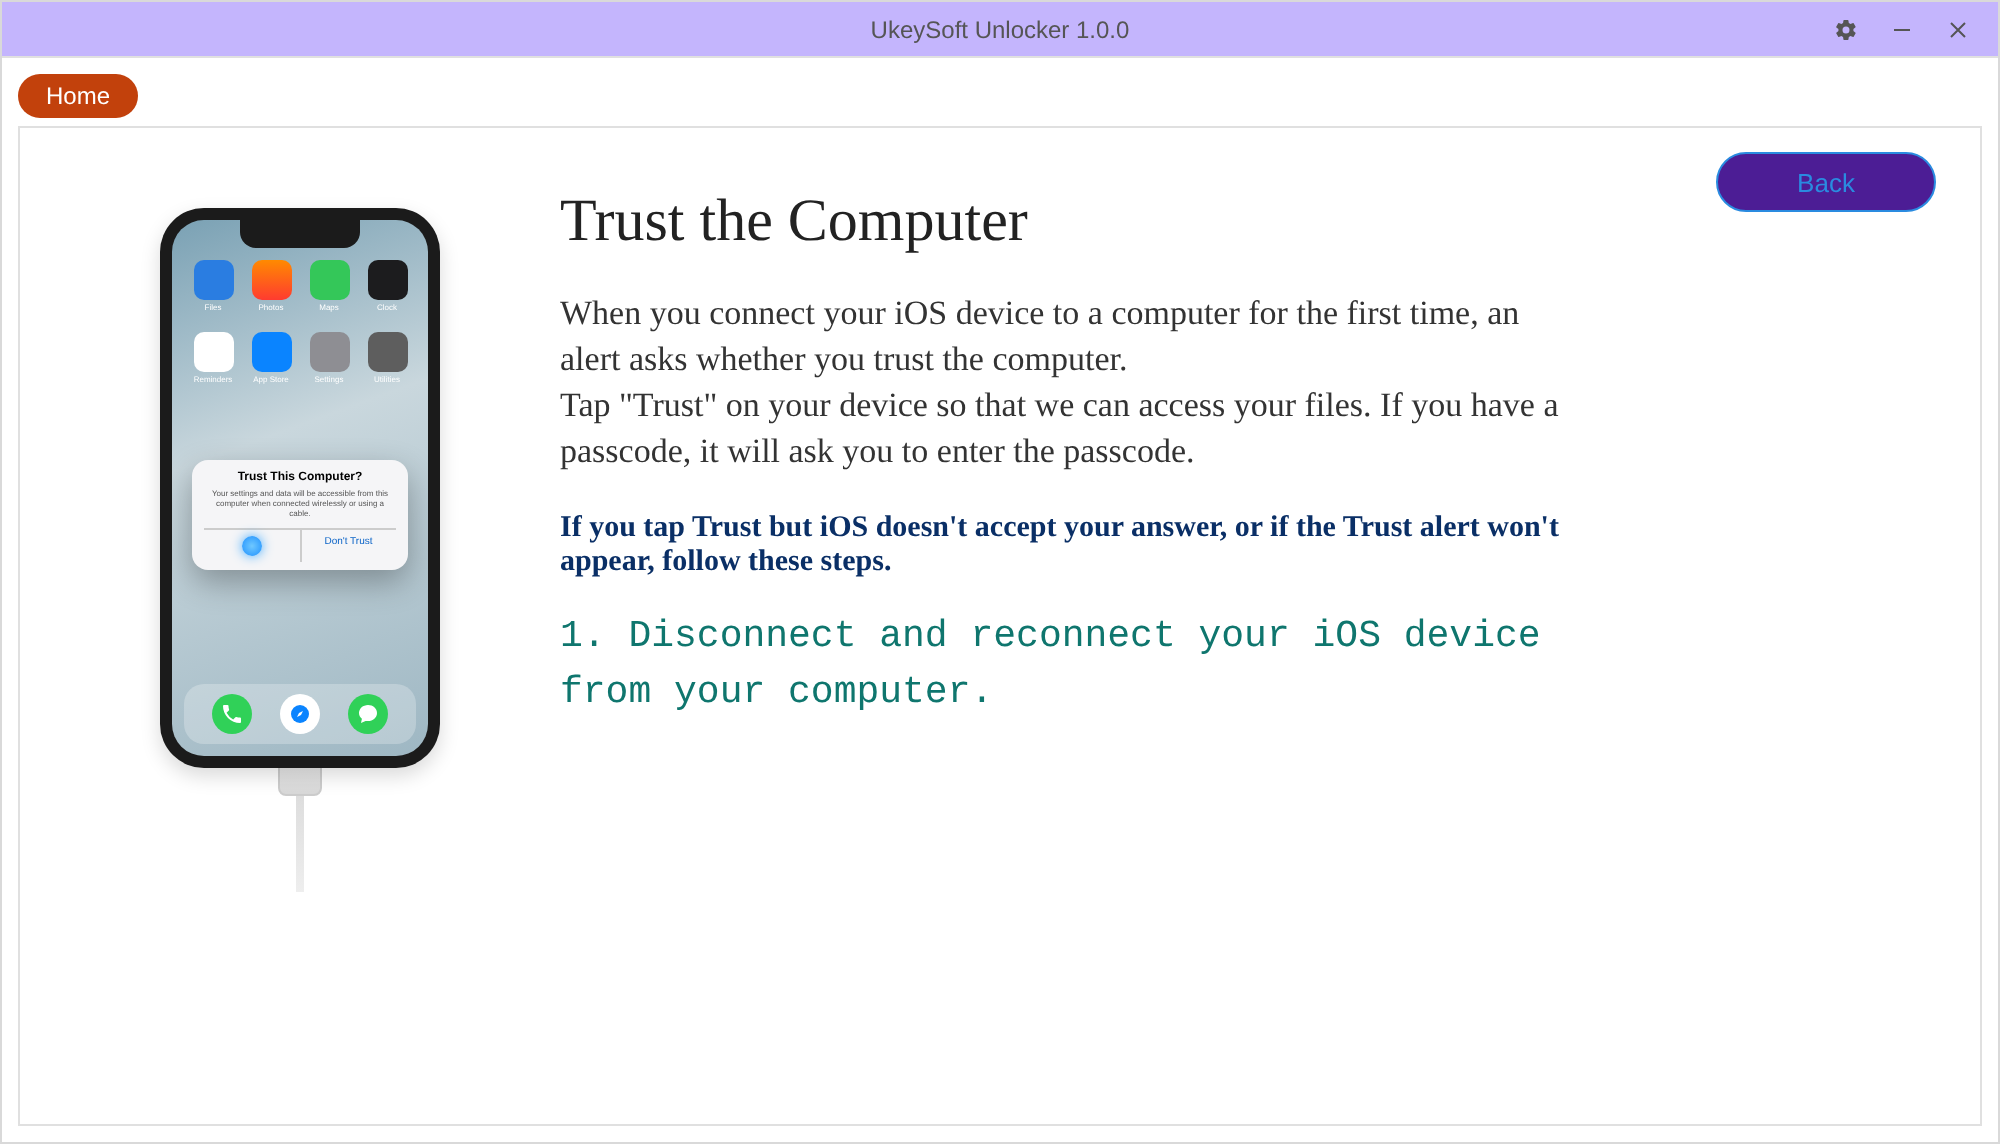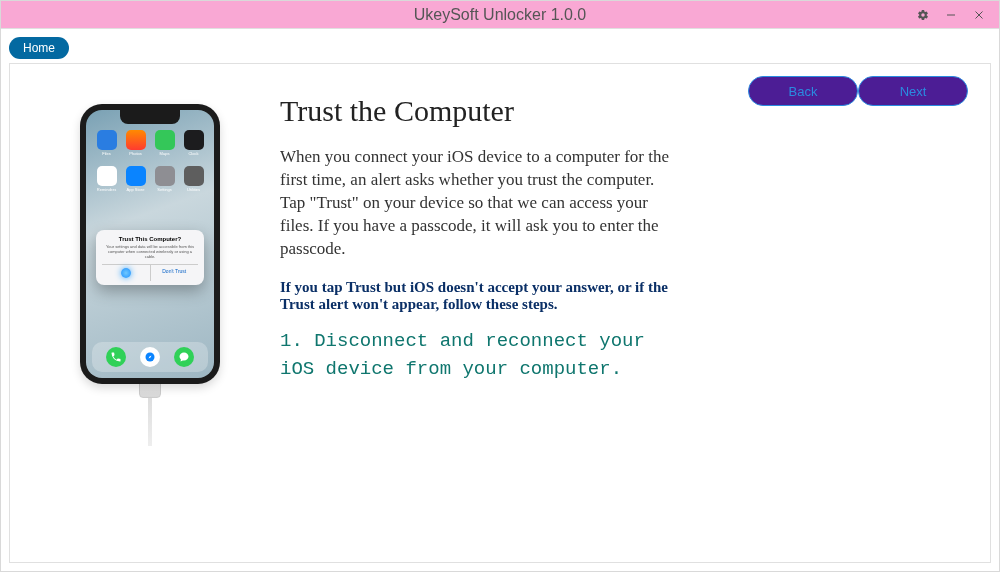--- a/index.html
+++ b/index.html
@@ -7,25 +7,25 @@
     width: 1000px; height: 572px;
     font-family: "Segoe UI", Arial, sans-serif;
     background: #fff;
     overflow: hidden;
     border: 1px solid #d9d9d9;
     display: flex; flex-direction: column;
   }
   
   .titlebar {
     height: 28px;
-    background: #f9a8d4;
+    background: #c4b5fd;
     border-bottom: 1px solid #e0e0e0;
     display: flex; align-items: center;
     position: relative;
-    font-size: 16px;
+    font-size: 12px;
     color: #555;
   }
   .titlebar .title {
     position: absolute; left: 0; right: 0;
     text-align: center;
     pointer-events: none;
   }
   .titlebar .controls {
     position: absolute; right: 6px; top: 0; height: 100%;
     display: flex; align-items: center; gap: 0;
@@ -36,21 +36,21 @@
     color: #444; cursor: pointer;
   }
   .titlebar .ctrl svg { width: 12px; height: 12px; }
 
   
   .home-bar {
     padding: 8px 0 4px 8px;
   }
   .home-pill {
     display: inline-block;
-    background: #0369a1;
+    background: #c2410c;
     color: #fff;
     font-size: 12px;
     padding: 4px 14px;
     border-radius: 12px;
     cursor: pointer;
   }
 
   
   .panel {
     flex: 1;
@@ -316,17 +316,14 @@
       <div class="steps">
         <div>1. Disconnect and reconnect your iOS device from your computer.</div>
       </div>
     </div>
   </div>
 
   <div class="footer">
     <div class="navbtn">
       <span>Back</span>
     </div>
-    <div class="navbtn">
-      <span>Next</span>
-    </div>
   </div>
 </div>
 
 </body></html>

